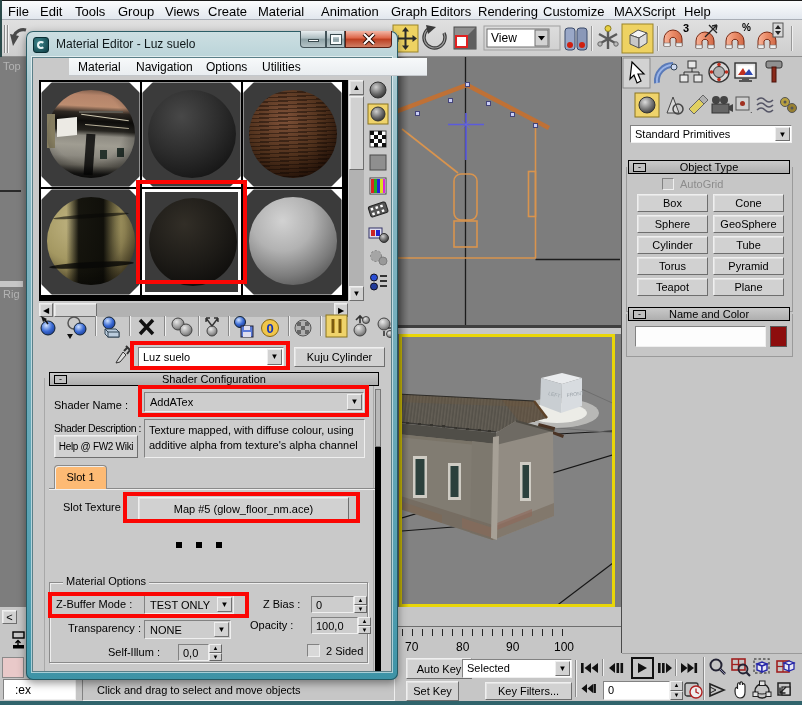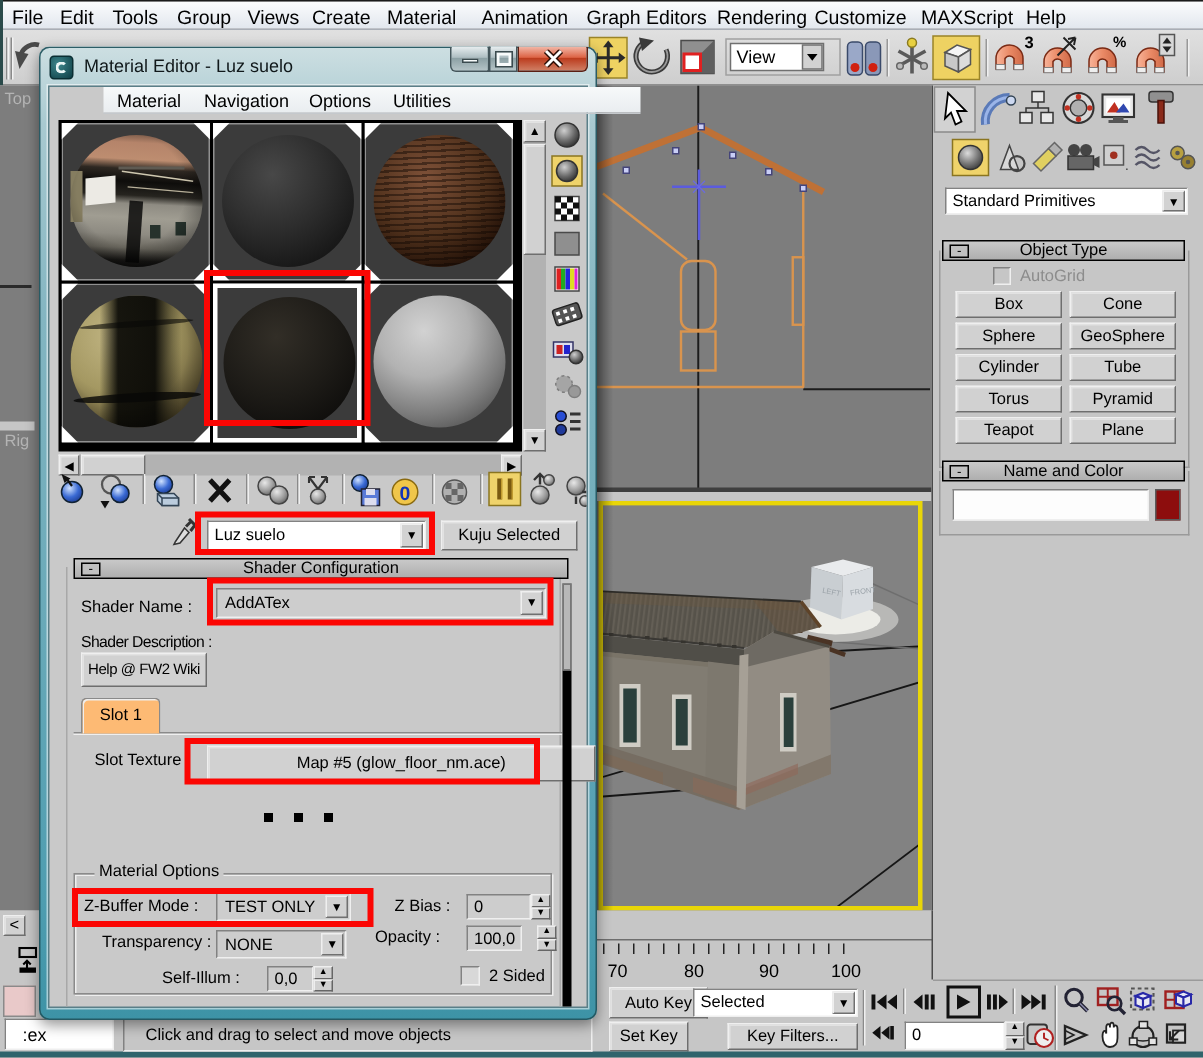--- a/index.html
+++ b/index.html
@@ -807,37 +807,38 @@
 
       <svg class="abs" style="left:81px;top:266px;" width="20" height="22" viewBox="0 0 20 22">
         <path d="M3,19 L9,10 L12,13 L6,20 L2,21 Z" fill="#ddd" stroke="#333"></path>
         <path d="M10,9 L14,5 M12,4 L17,9 M13,12 L16,8" stroke="#333" stroke-width="2" fill="none"></path>
       </svg>
 
       <div class="abs sunk white" style="left:105px;top:271px;width:146px;height:20px;">
         <span class="t11" style="position:absolute;left:4px;top:3px;">Luz suelo</span>
         <span class="combo-arrow">▼</span>
       </div>
-      <div class="btn abs t11" style="left:261px;top:271px;width:91px;height:20px;line-height:19px;">Kuju Selected</div>
+      <div class="btn abs t11" style="left:261px;top:271px;width:91px;height:20px;line-height:19px;">Kuju Cylinder</div>
       <div class="abs" style="left:11px;top:302px;width:1px;height:293px;background:#a8a8a8;"></div>
       <div class="abs" style="left:340px;top:302px;width:1px;height:293px;background:#a8a8a8;"></div>
 
       <div class="rollhead" style="left:16px;top:296px;width:330px;height:14px;line-height:13px;">Shader Configuration<span class="minus">-</span></div>
       <span class="abs t11" style="left:21px;top:323px;">Shader Name :</span>
       <div class="abs sunk" style="left:111px;top:316px;width:220px;height:20px;">
         <span class="t11" style="position:absolute;left:5px;top:3px;">AddATex</span>
         <span class="combo-arrow">▼</span>
       </div>
       <span class="abs" style="left:21px;top:346px;font-size:10.5px;letter-spacing:-0.4px;color:#000;">Shader Description :</span>
+      <div class="abs sunk t11" style="left:111px;top:343px;width:221px;height:39px;padding:3px 4px;line-height:15px;">Texture mapped, with diffuse colour, using additive alpha from texture's alpha channel</div>
       <div class="btn abs" style="left:21px;top:359px;width:84px;height:23px;line-height:22px;font-size:10px;letter-spacing:-0.3px;">Help @ FW2 Wiki</div>
 
       <div class="abs" style="left:16px;top:412px;width:326px;height:2px;border-top:1px solid #8a8a8a;background:#efefef;"></div>
       <div class="abs t11" style="left:21px;top:389px;width:53px;height:24px;background:#fdba74;border:1px solid #8a8a8a;border-bottom:none;border-radius:4px 4px 0 0;text-align:center;line-height:22px;box-shadow:inset 1px 1px 0 #eee;">Slot 1</div>
       <span class="abs t11" style="left:30px;top:425px;">Slot Texture :</span>
-      <div class="btn abs t11" style="left:105px;top:421px;width:259px;height:24px;line-height:23px;">Map #5 (glow_floor_nm.ace)</div>
+      <div class="btn abs t11" style="left:105px;top:421px;width:211px;height:24px;line-height:23px;">Map #5 (glow_floor_nm.ace)</div>
 
       <div class="abs" style="left:143px;top:466px;width:6px;height:6px;background:#000;"></div>
       <div class="abs" style="left:163px;top:466px;width:6px;height:6px;background:#000;"></div>
       <div class="abs" style="left:183px;top:466px;width:6px;height:6px;background:#000;"></div>
 
       <div class="abs" style="left:16px;top:506px;width:319px;height:81px;border:1px solid #8a8a8a;box-shadow:1px 1px 0 #eee, inset 1px 1px 0 #eee;"></div>
       <span class="abs t11" style="left:30px;top:499px;background:#c9c9c9;padding:0 3px;">Material Options</span>
       <span class="abs t11" style="left:23px;top:522px;">Z-Buffer Mode :</span>
       <div class="abs sunk" style="left:111px;top:519px;width:90px;height:19px;">
         <span class="t11" style="position:absolute;left:5px;top:3px;">TEST ONLY</span>
@@ -850,21 +851,21 @@
       <div class="spin" style="left:321px;top:520px;height:17px;">
           <div>▲</div>
           <div>▼</div>
         </div>
       <span class="abs t11" style="left:35px;top:546px;">Transparency :</span>
       <div class="abs sunk" style="left:111px;top:544px;width:87px;height:19px;">
         <span class="t11" style="position:absolute;left:5px;top:3px;">NONE</span>
         <span class="combo-arrow">▼</span>
       </div>
       <span class="abs t11" style="left:217px;top:543px;">Opacity :</span>
-      <div class="abs sunk t11" style="left:278px;top:541px;width:37px;height:17px;">
+      <div class="abs sunk t11" style="left:278px;top:541px;width:47px;height:17px;">
           <span style="position:absolute;left:4px;top:2px;">100,0</span>
         </div>
       <div class="spin" style="left:325px;top:541px;height:17px;">
           <div>▲</div>
           <div>▼</div>
         </div>
       <span class="abs t11" style="left:75px;top:570px;">Self-Illum :</span>
       <div class="abs sunk t11" style="left:145px;top:568px;width:31px;height:17px;">
           <span style="position:absolute;left:4px;top:2px;">0,0</span>
         </div>

